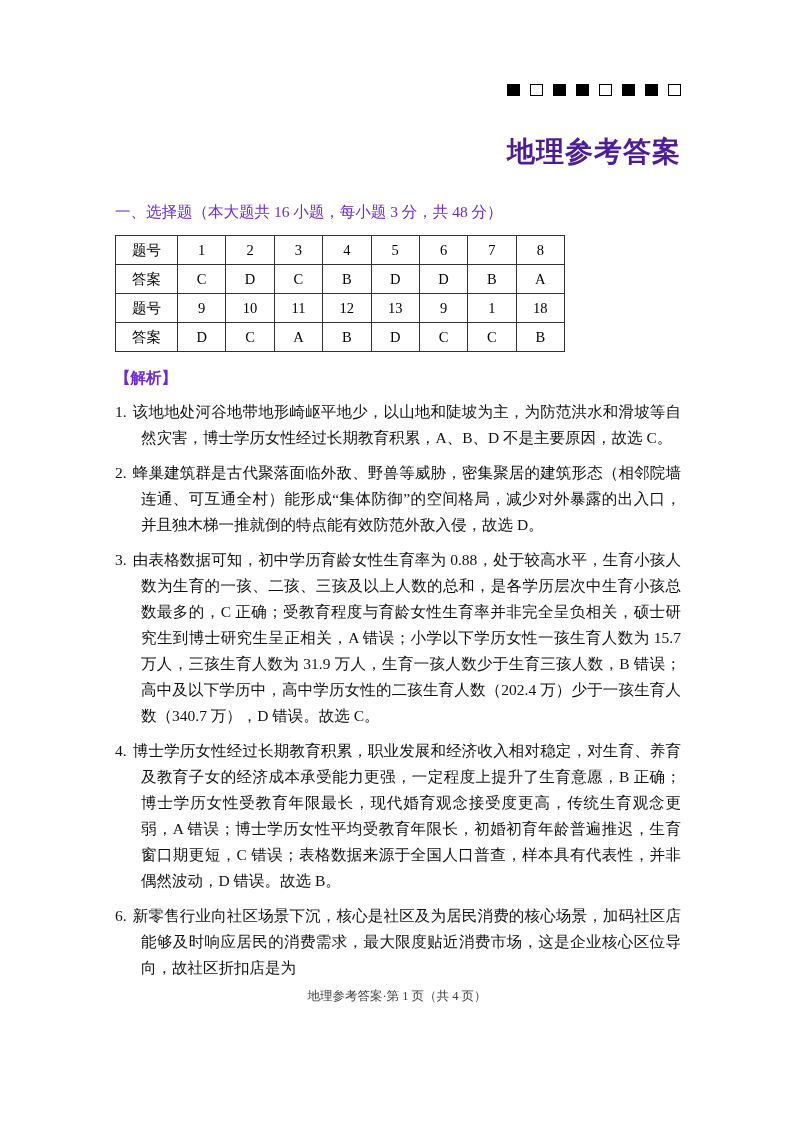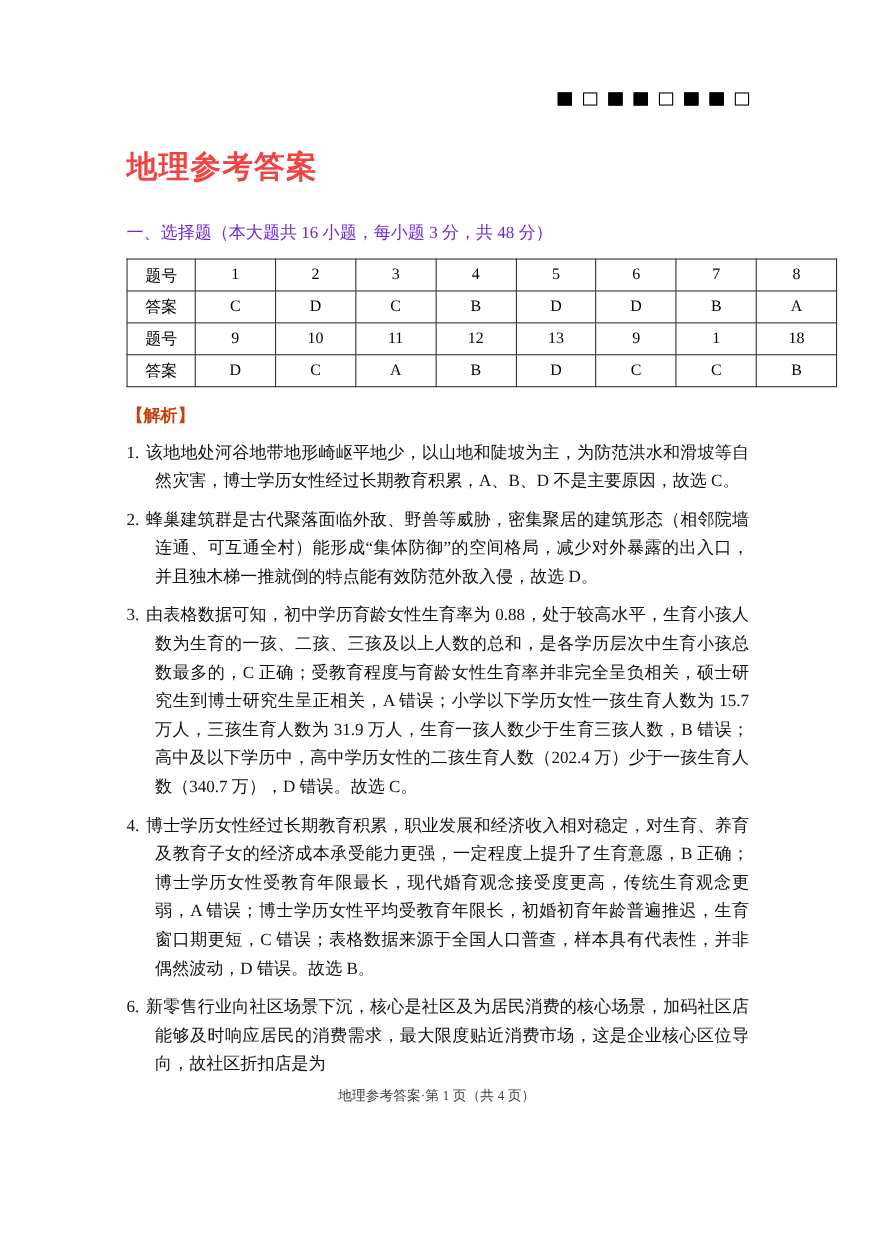--- a/index.html
+++ b/index.html
@@ -29,54 +29,54 @@
     display: inline-block;
     width: 13px;
     height: 12px;
     border: 1.5px solid #000000;
     background: #ffffff;
   }
   .mark[data-state="filled"] { background: #000000; }
 
   .title {
     margin-top: 36px;
-    text-align: left;
+    text-align: right;
     font-family: "Liberation Sans", "DejaVu Sans", sans-serif;
     font-weight: 700;
     font-size: 28px;
     letter-spacing: 1px;
-    color: #ef4444;
+    color: #4c1d95;
   }
   .section-heading {
     margin-top: 30px;
     font-size: 15.5px;
     line-height: 22px;
     color: #6d28d9;
   }
   table.answers {
     margin-top: 12px;
     border-collapse: collapse;
-    width: 646px;
+    width: 450px;
     table-layout: fixed;
   }
   table.answers td {
     border: 1px solid #333333;
     height: 29px;
     text-align: center;
     vertical-align: middle;
     font-size: 14.5px;
     color: #000000;
   }
   table.answers td.head-col { width: 62px; }
 
   .analysis-label {
     margin-top: 16px;
     font-weight: 700;
     font-size: 15.5px;
-    color: #c2410c;
+    color: #6d28d9;
   }
   .explanations { margin-top: 10px; }
   .exp {
     padding-left: 26px;
     text-indent: -26px;
     text-align: justify;
     font-size: 15.5px;
     line-height: 26px;
     margin-bottom: 9px;
     color: #111111;

